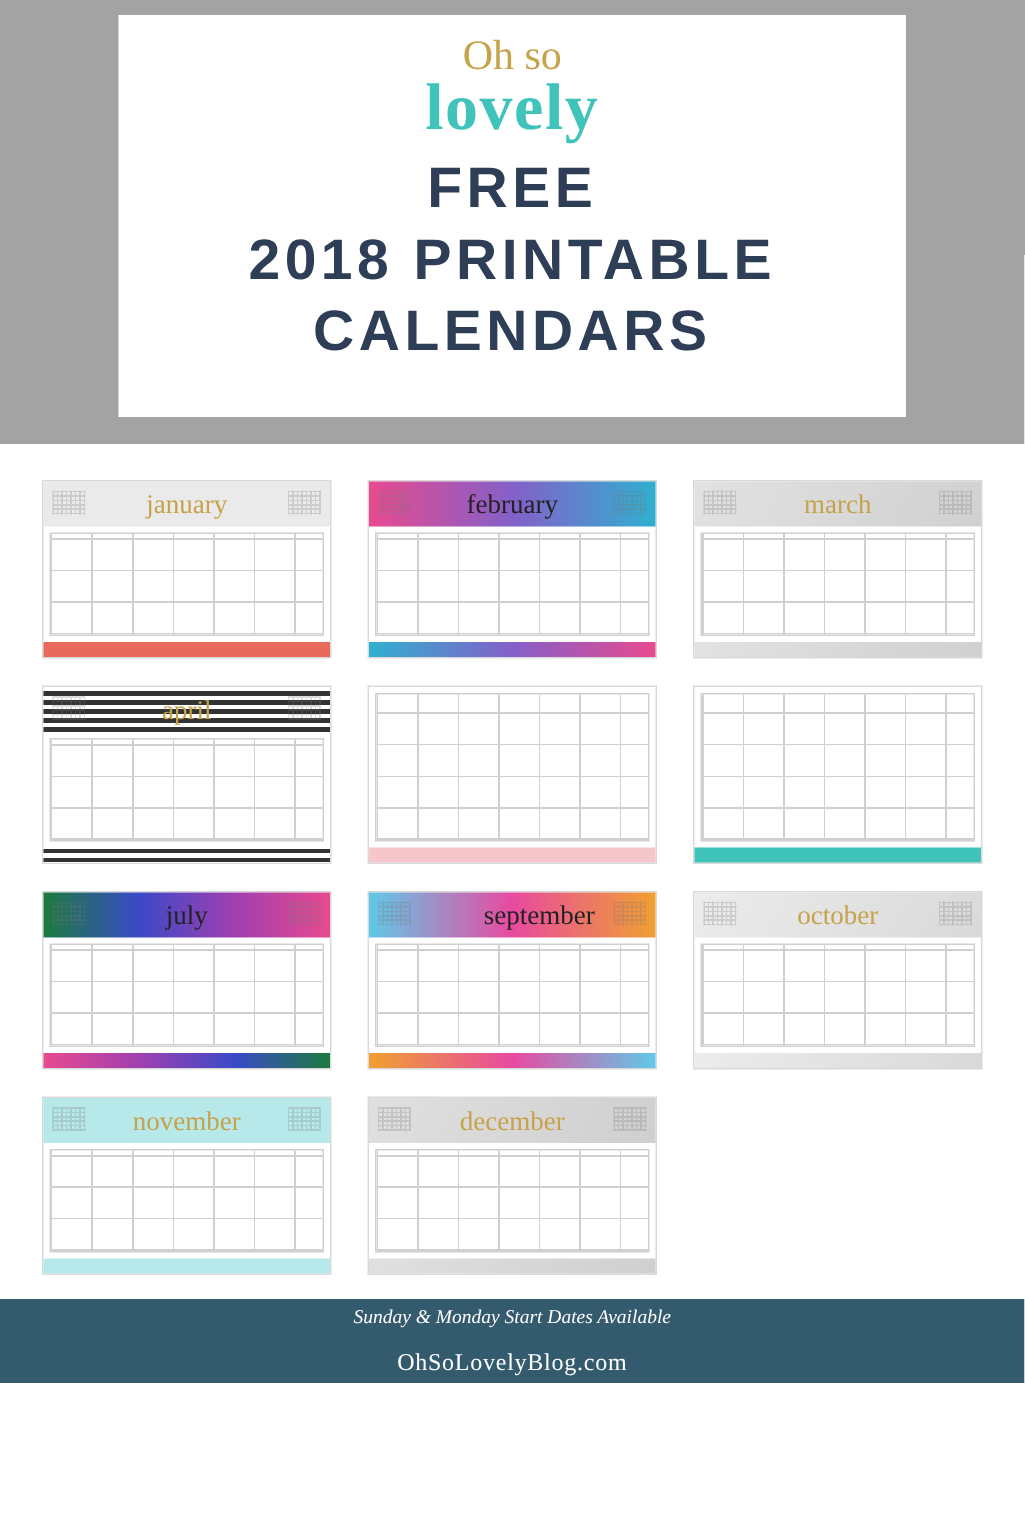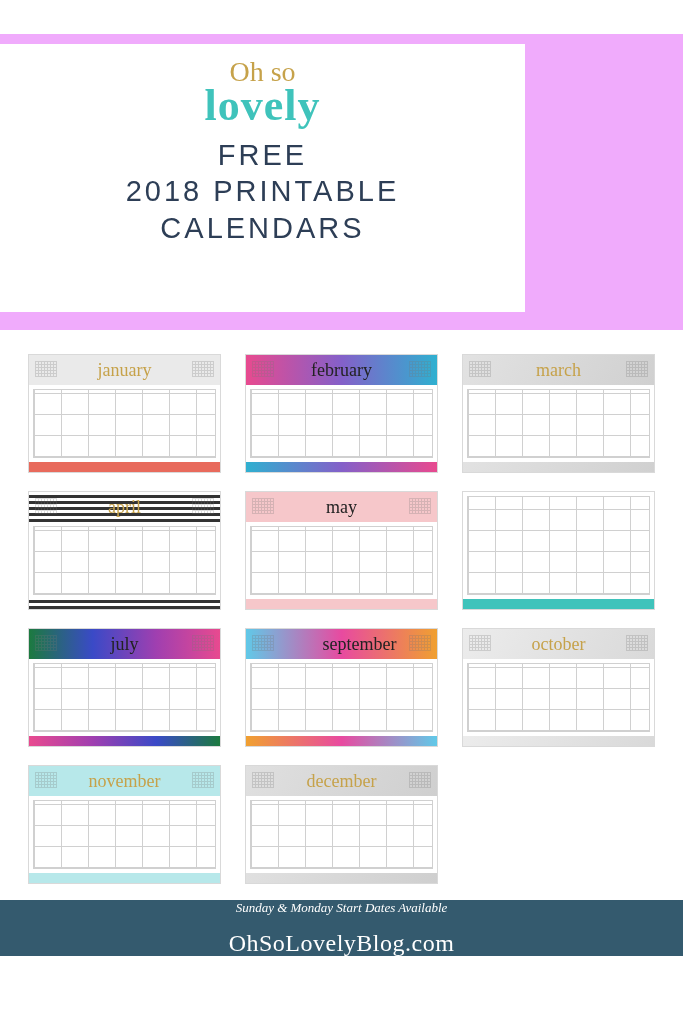--- a/index.html
+++ b/index.html
@@ -4,26 +4,26 @@
 <style>
   * { margin: 0; padding: 0; box-sizing: border-box; }
   body {
     width: 683px;
     height: 1024px;
     background: #fff;
     font-family: Arial, sans-serif;
     overflow: hidden;
   }
   .banner {
-    background: #f0abfc;
+    background: #a3a3a3;
     height: 296px;
     display: flex;
+    justify-content: center;
     align-items: flex-end;
     padding-bottom: 18px;
-    margin-top: 34px;
   }
   .banner-card {
     background: #fff;
     width: 525px;
     height: 268px;
     display: flex;
     flex-direction: column;
     align-items: center;
     padding-top: 14px;
   }
@@ -37,22 +37,22 @@
   .brand-lovely {
     font-family: Georgia, serif;
     font-weight: bold;
     color: #3fc3bb;
     font-size: 44px;
     letter-spacing: 1px;
     margin-bottom: 6px;
   }
   .headline {
     color: #2d3e56;
-    font-size: 29px;
-    font-weight: 400;
+    font-size: 38px;
+    font-weight: 700;
     letter-spacing: 3px;
     text-align: center;
     line-height: 1.25;
   }
   .grid {
     display: grid;
     grid-template-columns: repeat(3, 1fr);
     gap: 18px 24px;
     padding: 24px 28px 16px;
   }
@@ -130,21 +130,21 @@
     align-items: center;
     justify-content: center;
   }
   .footer-note {
     font-style: italic;
     font-size: 13px;
     font-family: Georgia, serif;
     margin-bottom: 14px;
   }
   .footer-url {
-    font-size: 24px;
+    font-size: 16px;
     font-family: Georgia, serif;
     letter-spacing: 0.5px;
   }
 </style>
 </head>
 <body>
 
 <div class="banner">
   <div class="banner-card">
     <div class="brand-script">Oh so</div>
@@ -180,23 +180,20 @@
       <div class="cal-footer"></div>
     </div>
     <div class="cal m4">
       <div class="cal-head">
         <div class="cal-month">april</div>
       </div>
       <div class="cal-body"></div>
       <div class="cal-footer"></div>
     </div>
     <div class="cal m5">
-      <div class="cal-head">
-        <div class="cal-month dark">may</div>
-      </div>
       <div class="cal-body"></div>
       <div class="cal-footer"></div>
     </div>
     <div class="cal m6">
       <div class="cal-body"></div>
       <div class="cal-footer"></div>
     </div>
     <div class="cal m7">
       <div class="cal-head">
         <div class="cal-month dark">july</div>

